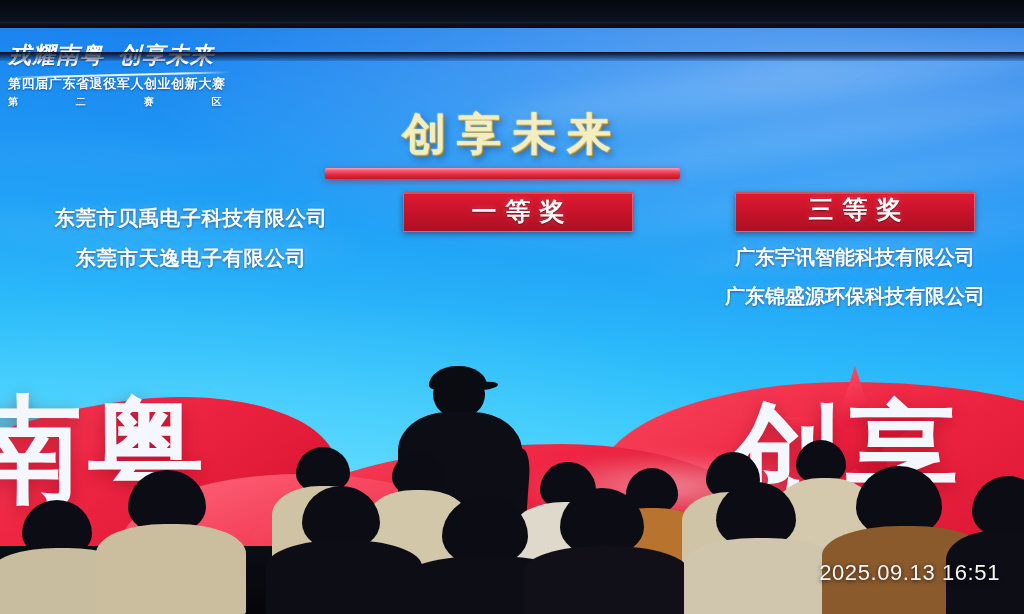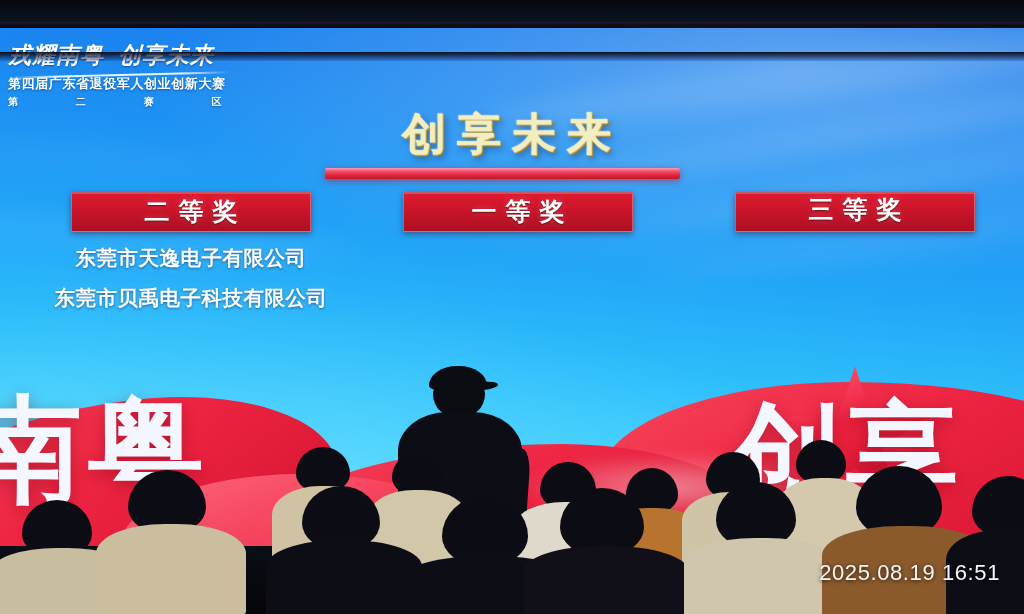--- a/index.html
+++ b/index.html
@@ -183,31 +183,32 @@
       <span>区</span>
     </div>
   </div>
 
   <div class="main-title">创享未来</div>
   <div class="title-bar"></div>
 
   <div class="awards">
 
     <div class="col col-2">
-      <div class="ribbon">二等奖</div>
+      <div class="winner">东莞市贝禹电子科技有限公司</div>
       <div class="winner">东莞市天逸电子有限公司</div>
-      <div class="winner">东莞市贝禹电子科技有限公司</div>
     </div>
 
     <div class="col col-1">
       <div class="ribbon">一等奖</div>
     </div>
 
     <div class="col col-3">
       <div class="ribbon">三等奖</div>
+      <div class="winner">广东宇讯智能科技有限公司</div>
+      <div class="winner">广东锦盛源环保科技有限公司</div>
     </div>
 
   </div>
 
   <div class="fg">
 
     <div>
       <div class="speaker-cap"></div>
       <div class="speaker-brim"></div>
       <div class="speaker-head"></div>
@@ -253,15 +254,15 @@
 
     <div class="sil head" style="left:856px;top:466px;width:86px;height:72px;"></div>
     <div class="sil body-o" style="left:822px;top:526px;width:168px;height:92px;background:#8a5a2d;"></div>
 
     <div class="sil head" style="left:972px;top:476px;width:72px;height:62px;"></div>
     <div class="sil body-d" style="left:946px;top:530px;width:110px;height:88px;"></div>
   </div>
 
   <div class="bottom-dark"></div>
 
-  <div class="timestamp">2025.08.19 16:51</div>
+  <div class="timestamp">2025.09.13 16:51</div>
 
 </div>
 
 </body></html>

